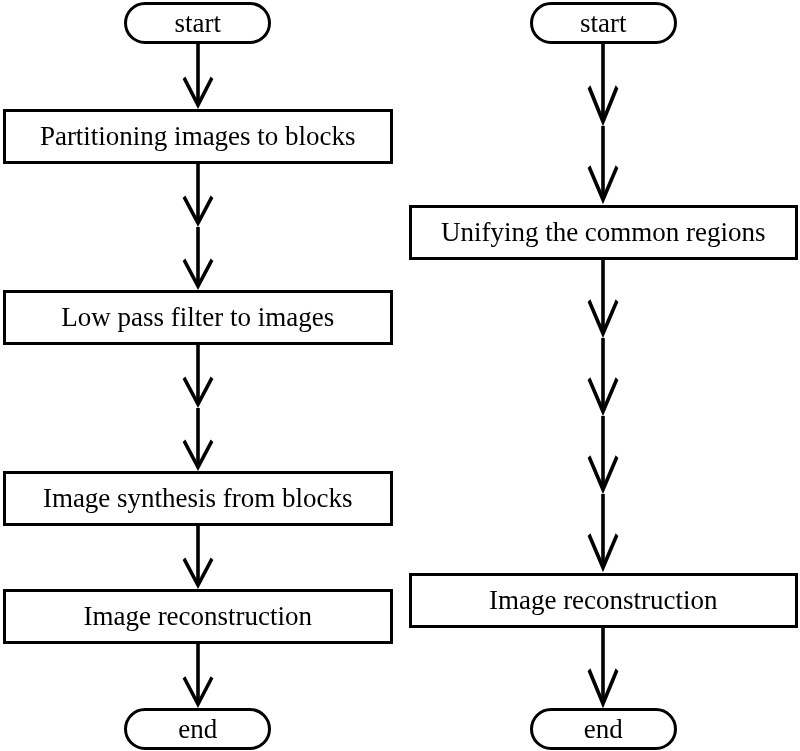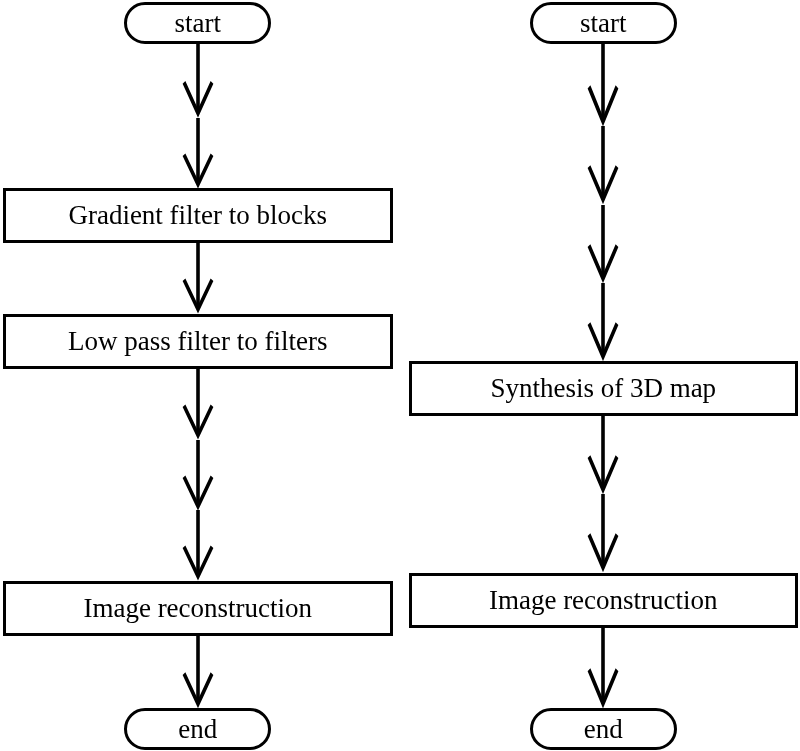--- a/index.html
+++ b/index.html
@@ -63,46 +63,47 @@
 
 <div class="flowchart-row">
   <div class="flowchart">
       <div class="terminal">start</div>
       <div class="arrow first">
         <svg viewBox="0 0 40 50" preserveAspectRatio="none" fill="none">
           <line x1="20" y1="0" x2="20" y2="46.5" stroke-width="3.6"></line>
           <polyline points="6,26 20,47 34,26" stroke-width="3.3"></polyline>
         </svg>
       </div>
-      <div class="arrow">
-        <svg viewBox="0 0 40 50" preserveAspectRatio="none" fill="none">
-          <line x1="20" y1="0" x2="20" y2="46.5" stroke-width="3.6"></line>
-          <polyline points="6,26 20,47 34,26" stroke-width="3.3"></polyline>
-        </svg>
-      </div>
-      <div class="process">Gradient filter to blocks</div>
-      <div class="arrow">
-        <svg viewBox="0 0 40 50" preserveAspectRatio="none" fill="none">
-          <line x1="20" y1="0" x2="20" y2="46.5" stroke-width="3.6"></line>
-          <polyline points="6,26 20,47 34,26" stroke-width="3.3"></polyline>
-        </svg>
-      </div>
-      <div class="process">Low pass filter to filters</div>
+      <div class="process">Partitioning images to blocks</div>
       <div class="arrow">
         <svg viewBox="0 0 40 50" preserveAspectRatio="none" fill="none">
           <line x1="20" y1="0" x2="20" y2="46.5" stroke-width="3.6"></line>
           <polyline points="6,26 20,47 34,26" stroke-width="3.3"></polyline>
         </svg>
       </div>
       <div class="arrow">
         <svg viewBox="0 0 40 50" preserveAspectRatio="none" fill="none">
           <line x1="20" y1="0" x2="20" y2="46.5" stroke-width="3.6"></line>
           <polyline points="6,26 20,47 34,26" stroke-width="3.3"></polyline>
         </svg>
       </div>
+      <div class="process">Low pass filter to images</div>
+      <div class="arrow">
+        <svg viewBox="0 0 40 50" preserveAspectRatio="none" fill="none">
+          <line x1="20" y1="0" x2="20" y2="46.5" stroke-width="3.6"></line>
+          <polyline points="6,26 20,47 34,26" stroke-width="3.3"></polyline>
+        </svg>
+      </div>
+      <div class="arrow">
+        <svg viewBox="0 0 40 50" preserveAspectRatio="none" fill="none">
+          <line x1="20" y1="0" x2="20" y2="46.5" stroke-width="3.6"></line>
+          <polyline points="6,26 20,47 34,26" stroke-width="3.3"></polyline>
+        </svg>
+      </div>
+      <div class="process">Image synthesis from blocks</div>
       <div class="arrow">
         <svg viewBox="0 0 40 50" preserveAspectRatio="none" fill="none">
           <line x1="20" y1="0" x2="20" y2="46.5" stroke-width="3.6"></line>
           <polyline points="6,26 20,47 34,26" stroke-width="3.3"></polyline>
         </svg>
       </div>
       <div class="process">Image reconstruction</div>
       <div class="arrow last">
         <svg viewBox="0 0 40 50" preserveAspectRatio="none" fill="none">
           <line x1="20" y1="0" x2="20" y2="46.5" stroke-width="3.6"></line>
@@ -118,33 +119,33 @@
           <line x1="20" y1="0" x2="20" y2="46.5" stroke-width="3.6"></line>
           <polyline points="6,26 20,47 34,26" stroke-width="3.3"></polyline>
         </svg>
       </div>
       <div class="arrow">
         <svg viewBox="0 0 40 50" preserveAspectRatio="none" fill="none">
           <line x1="20" y1="0" x2="20" y2="46.5" stroke-width="3.6"></line>
           <polyline points="6,26 20,47 34,26" stroke-width="3.3"></polyline>
         </svg>
       </div>
+      <div class="process">Unifying the common regions</div>
       <div class="arrow">
         <svg viewBox="0 0 40 50" preserveAspectRatio="none" fill="none">
           <line x1="20" y1="0" x2="20" y2="46.5" stroke-width="3.6"></line>
           <polyline points="6,26 20,47 34,26" stroke-width="3.3"></polyline>
         </svg>
       </div>
       <div class="arrow">
         <svg viewBox="0 0 40 50" preserveAspectRatio="none" fill="none">
           <line x1="20" y1="0" x2="20" y2="46.5" stroke-width="3.6"></line>
           <polyline points="6,26 20,47 34,26" stroke-width="3.3"></polyline>
         </svg>
       </div>
-      <div class="process">Synthesis of 3D map</div>
       <div class="arrow">
         <svg viewBox="0 0 40 50" preserveAspectRatio="none" fill="none">
           <line x1="20" y1="0" x2="20" y2="46.5" stroke-width="3.6"></line>
           <polyline points="6,26 20,47 34,26" stroke-width="3.3"></polyline>
         </svg>
       </div>
       <div class="arrow">
         <svg viewBox="0 0 40 50" preserveAspectRatio="none" fill="none">
           <line x1="20" y1="0" x2="20" y2="46.5" stroke-width="3.6"></line>
           <polyline points="6,26 20,47 34,26" stroke-width="3.3"></polyline>

